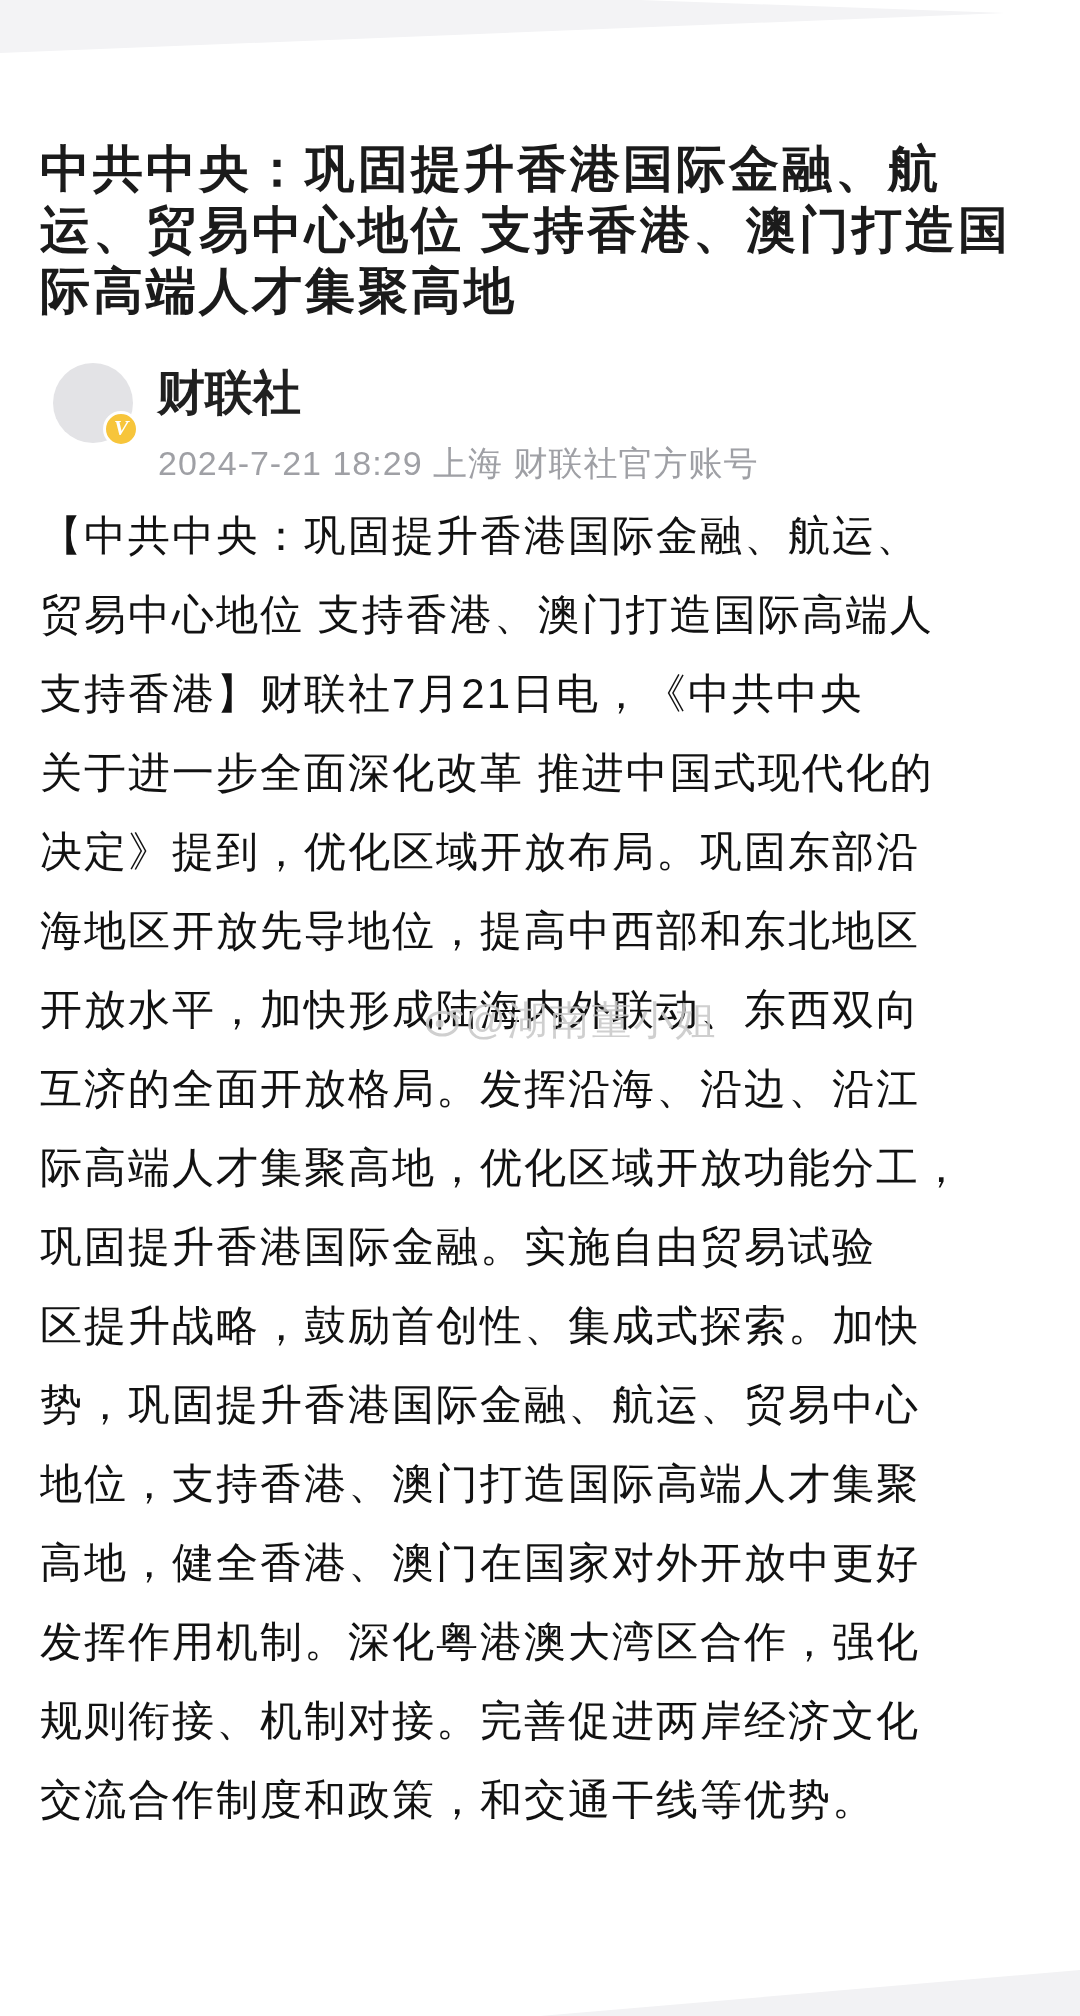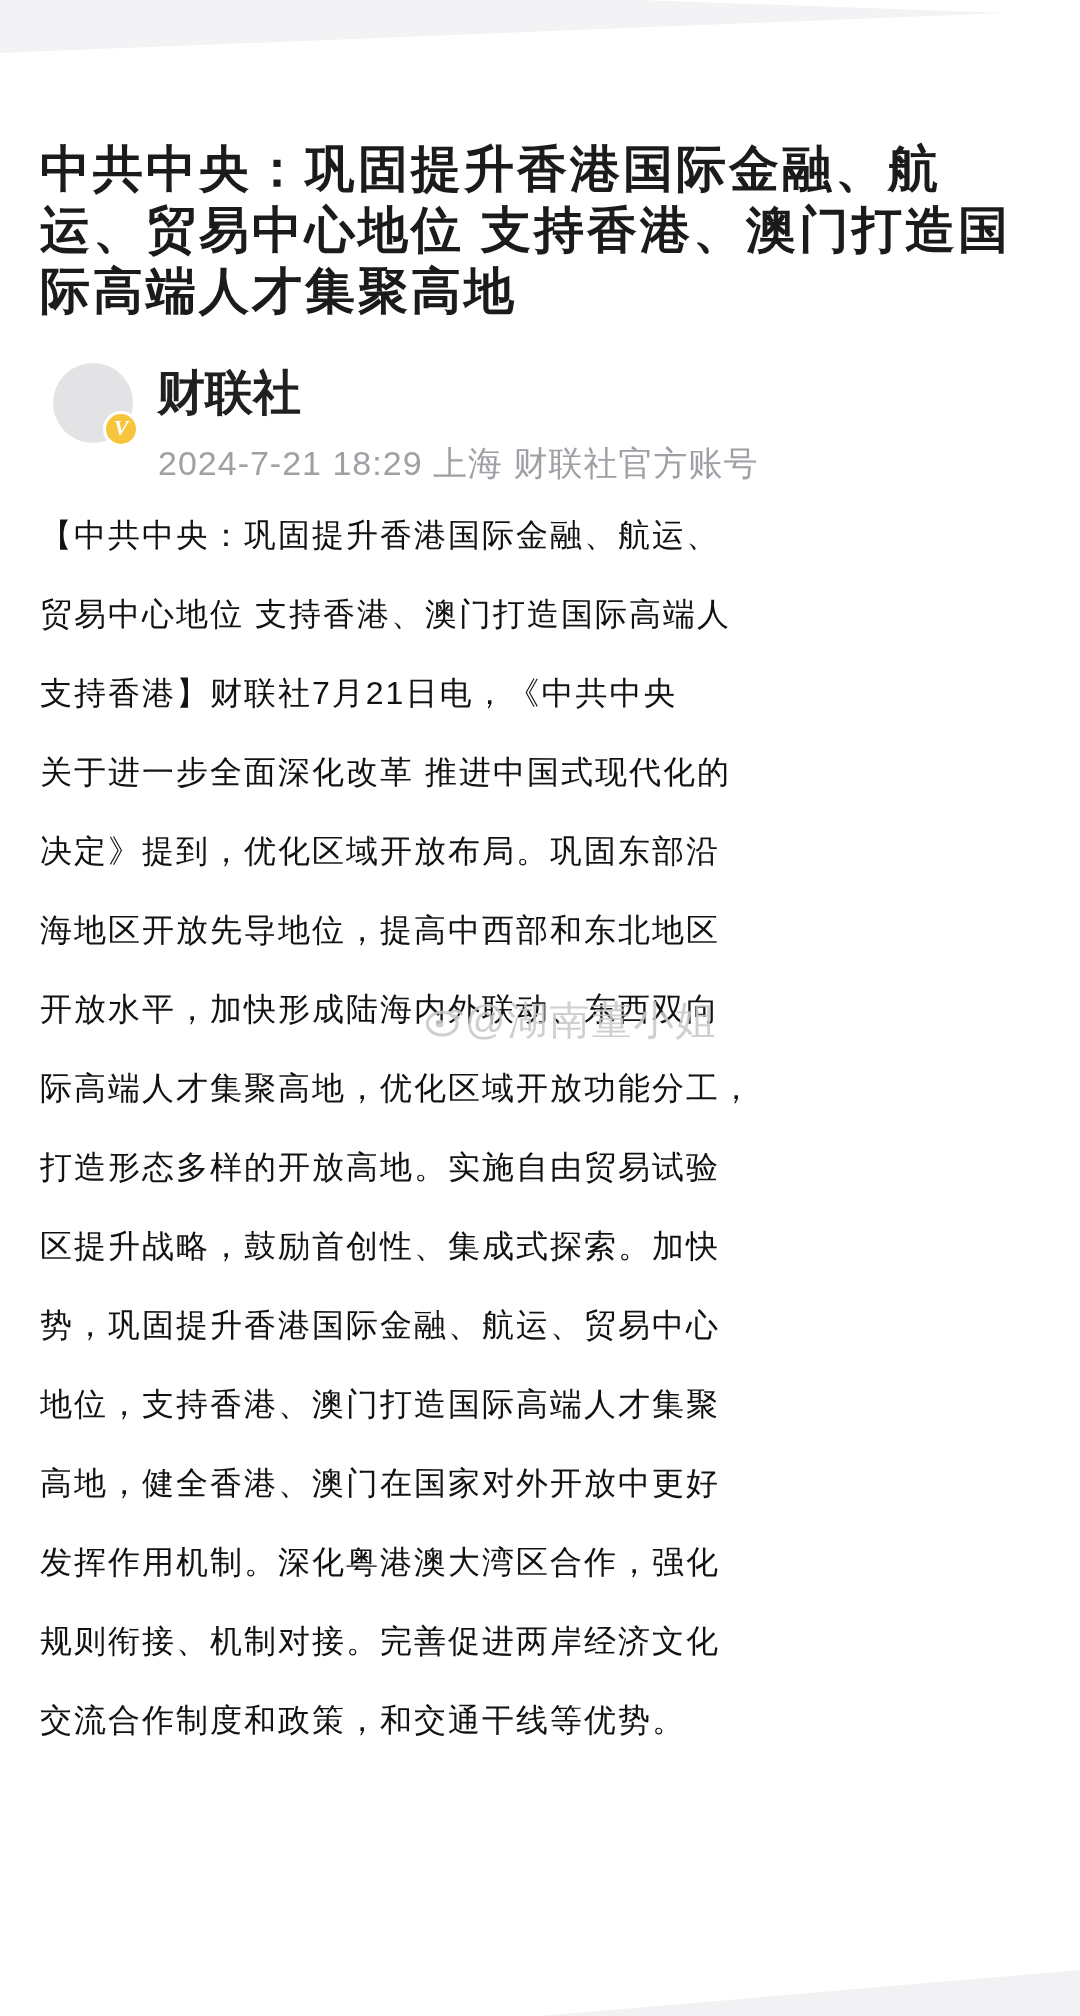--- a/index.html
+++ b/index.html
@@ -49,21 +49,21 @@
     font-size:48px;line-height:48px;font-weight:700;color:#202020;
     white-space:nowrap;
   }
   .author-meta{
     position:absolute;left:158px;top:441px;
     font-size:34px;line-height:44px;font-weight:400;color:#9fa0a5;
     letter-spacing:1px;white-space:nowrap;
   }
   .body-text{
     position:absolute;left:40px;top:496px;width:1010px;
-    font-size:32px;line-height:79px;letter-spacing:2px;
+    font-size:42px;line-height:79px;letter-spacing:2px;
     color:#121212;font-weight:400;
   }
   .body-text div{white-space:nowrap;}
   .watermark{
     position:absolute;left:423px;top:993px;
     display:flex;align-items:center;gap:0;
     color:#c9c9c9;opacity:0.88;z-index:5;
     pointer-events:none;
   }
   .watermark .wm-text{
@@ -95,22 +95,23 @@
   <div class="author-meta">2024-7-21 18:29 上海 财联社官方账号</div>
 
   <div class="body-text">
     <div>【中共中央：巩固提升香港国际金融、航运、</div>
     <div>贸易中心地位 支持香港、澳门打造国际高端人</div>
     <div>支持香港】财联社7月21日电，《中共中央</div>
     <div>关于进一步全面深化改革 推进中国式现代化的</div>
     <div>决定》提到，优化区域开放布局。巩固东部沿</div>
     <div>海地区开放先导地位，提高中西部和东北地区</div>
     <div>开放水平，加快形成陆海内外联动、东西双向</div>
+    <div>互济的全面开放格局。发挥沿海、沿边、沿江</div>
     <div>际高端人才集聚高地，优化区域开放功能分工，</div>
-    <div>打造形态多样的开放高地。实施自由贸易试验</div>
+    <div>巩固提升香港国际金融。实施自由贸易试验</div>
     <div>区提升战略，鼓励首创性、集成式探索。加快</div>
     <div>势，巩固提升香港国际金融、航运、贸易中心</div>
     <div>地位，支持香港、澳门打造国际高端人才集聚</div>
     <div>高地，健全香港、澳门在国家对外开放中更好</div>
     <div>发挥作用机制。深化粤港澳大湾区合作，强化</div>
     <div>规则衔接、机制对接。完善促进两岸经济文化</div>
     <div>交流合作制度和政策，和交通干线等优势。</div>
   </div>
 
   <div class="watermark">

